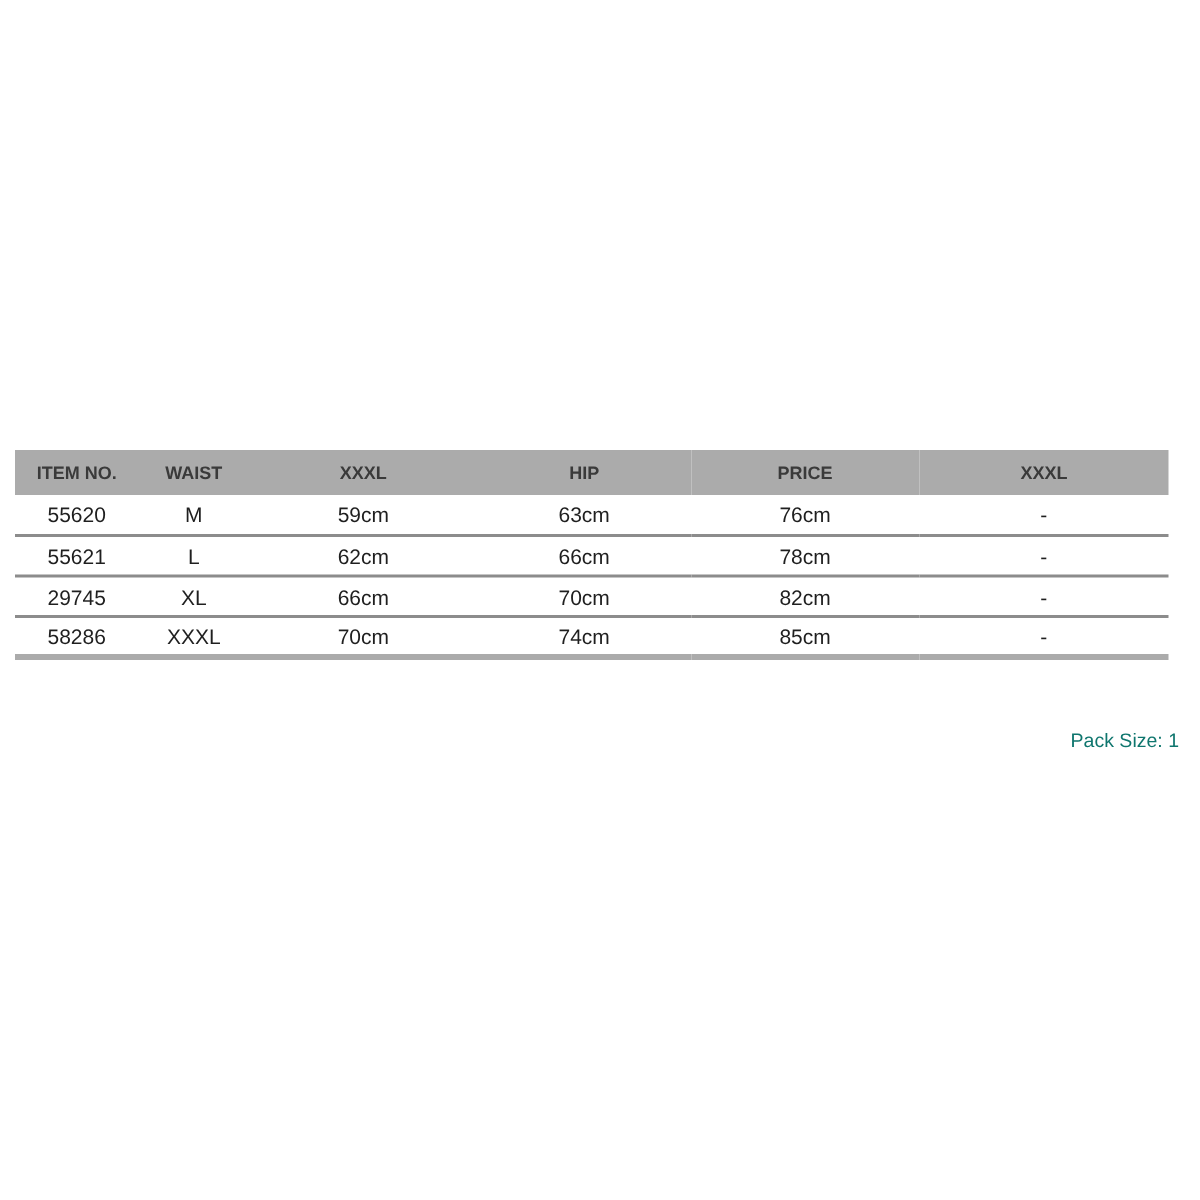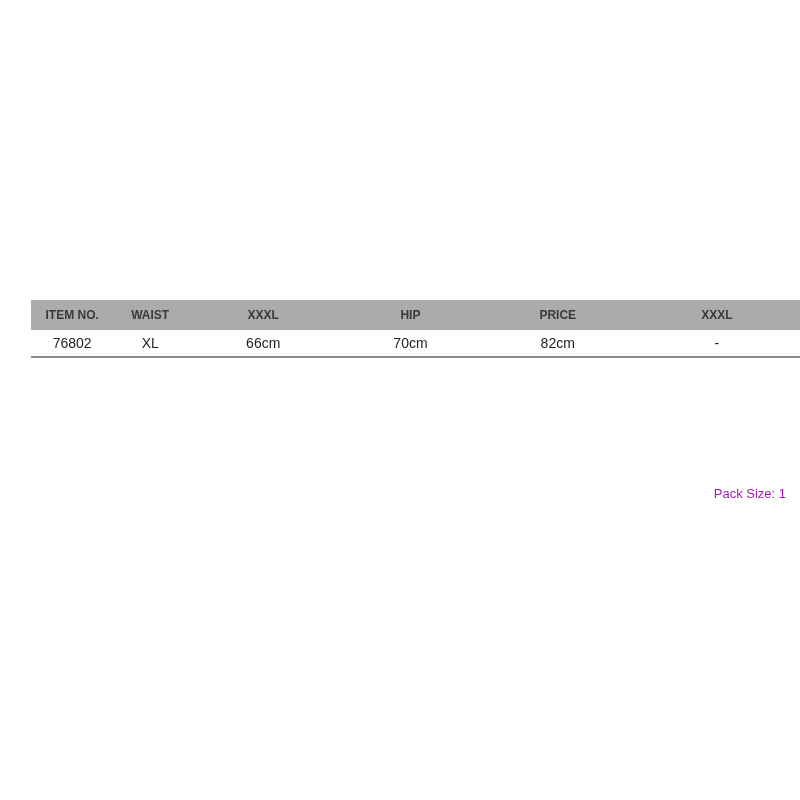--- a/index.html
+++ b/index.html
@@ -10,21 +10,21 @@
   }
   .canvas {
     position: relative;
     width: 800px;
     height: 800px;
     background: #ffffff;
     overflow: hidden;
   }
   .size-table-wrap {
     position: absolute;
-    left: 31px;
+    left: 10px;
     top: 300px;
     width: 769px;
   }
   table.size-table {
     width: 100%;
     border-collapse: collapse;
     table-layout: fixed;
   }
   col.col-item   { width: 10.7%; }
   col.col-size   { width: 9.6%; }
@@ -52,21 +52,21 @@
   }
   table.size-table tr:first-child td { border-top: none; }
   table.size-table tr.last-row td {
     border-bottom: 4px solid #ababab;
   }
   .pack-size {
     position: absolute;
     top: 486px;
     right: 14px;
     font-size: 13px;
-    color: #a21caf;
+    color: #0f766e;
     text-align: right;
     padding-left: 20px;
   }
 </style>
 </head>
 <body>
 
 <div class="canvas">
 
   <div class="size-table-wrap">
@@ -84,25 +84,49 @@
           <th>ITEM NO.</th>
           <th>WAIST</th>
           <th>XXXL</th>
           <th>HIP</th>
           <th>PRICE</th>
           <th>XXXL</th>
         </tr>
       </thead>
       <tbody>
         <tr>
-          <td>76802</td>
+          <td>55620</td>
+          <td>M</td>
+          <td>59cm</td>
+          <td>63cm</td>
+          <td>76cm</td>
+          <td>-</td>
+        </tr>
+        <tr>
+          <td>55621</td>
+          <td>L</td>
+          <td>62cm</td>
+          <td>66cm</td>
+          <td>78cm</td>
+          <td>-</td>
+        </tr>
+        <tr>
+          <td>29745</td>
           <td>XL</td>
           <td>66cm</td>
           <td>70cm</td>
           <td>82cm</td>
+          <td>-</td>
+        </tr>
+        <tr class="last-row">
+          <td>58286</td>
+          <td>XXXL</td>
+          <td>70cm</td>
+          <td>74cm</td>
+          <td>85cm</td>
           <td>-</td>
         </tr>
       </tbody>
     </table>
   </div>
 
   <div class="pack-size">Pack Size: 1</div>
 
 </div>
 

